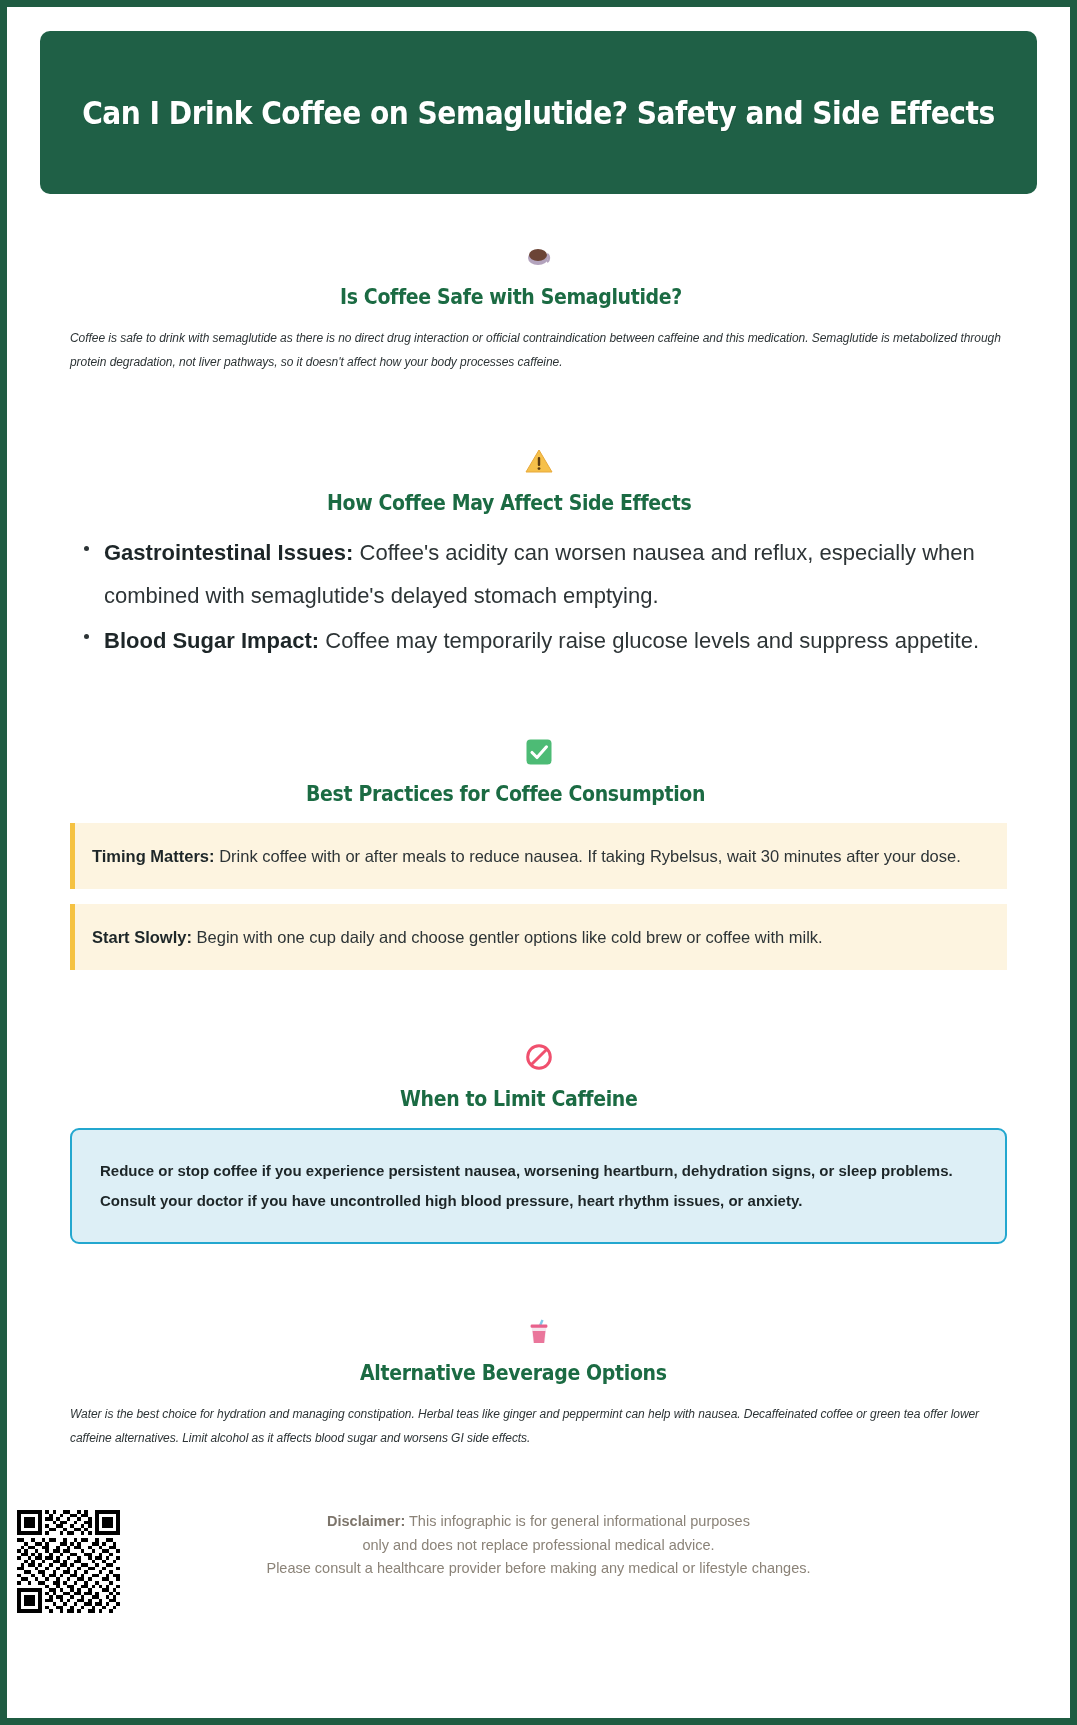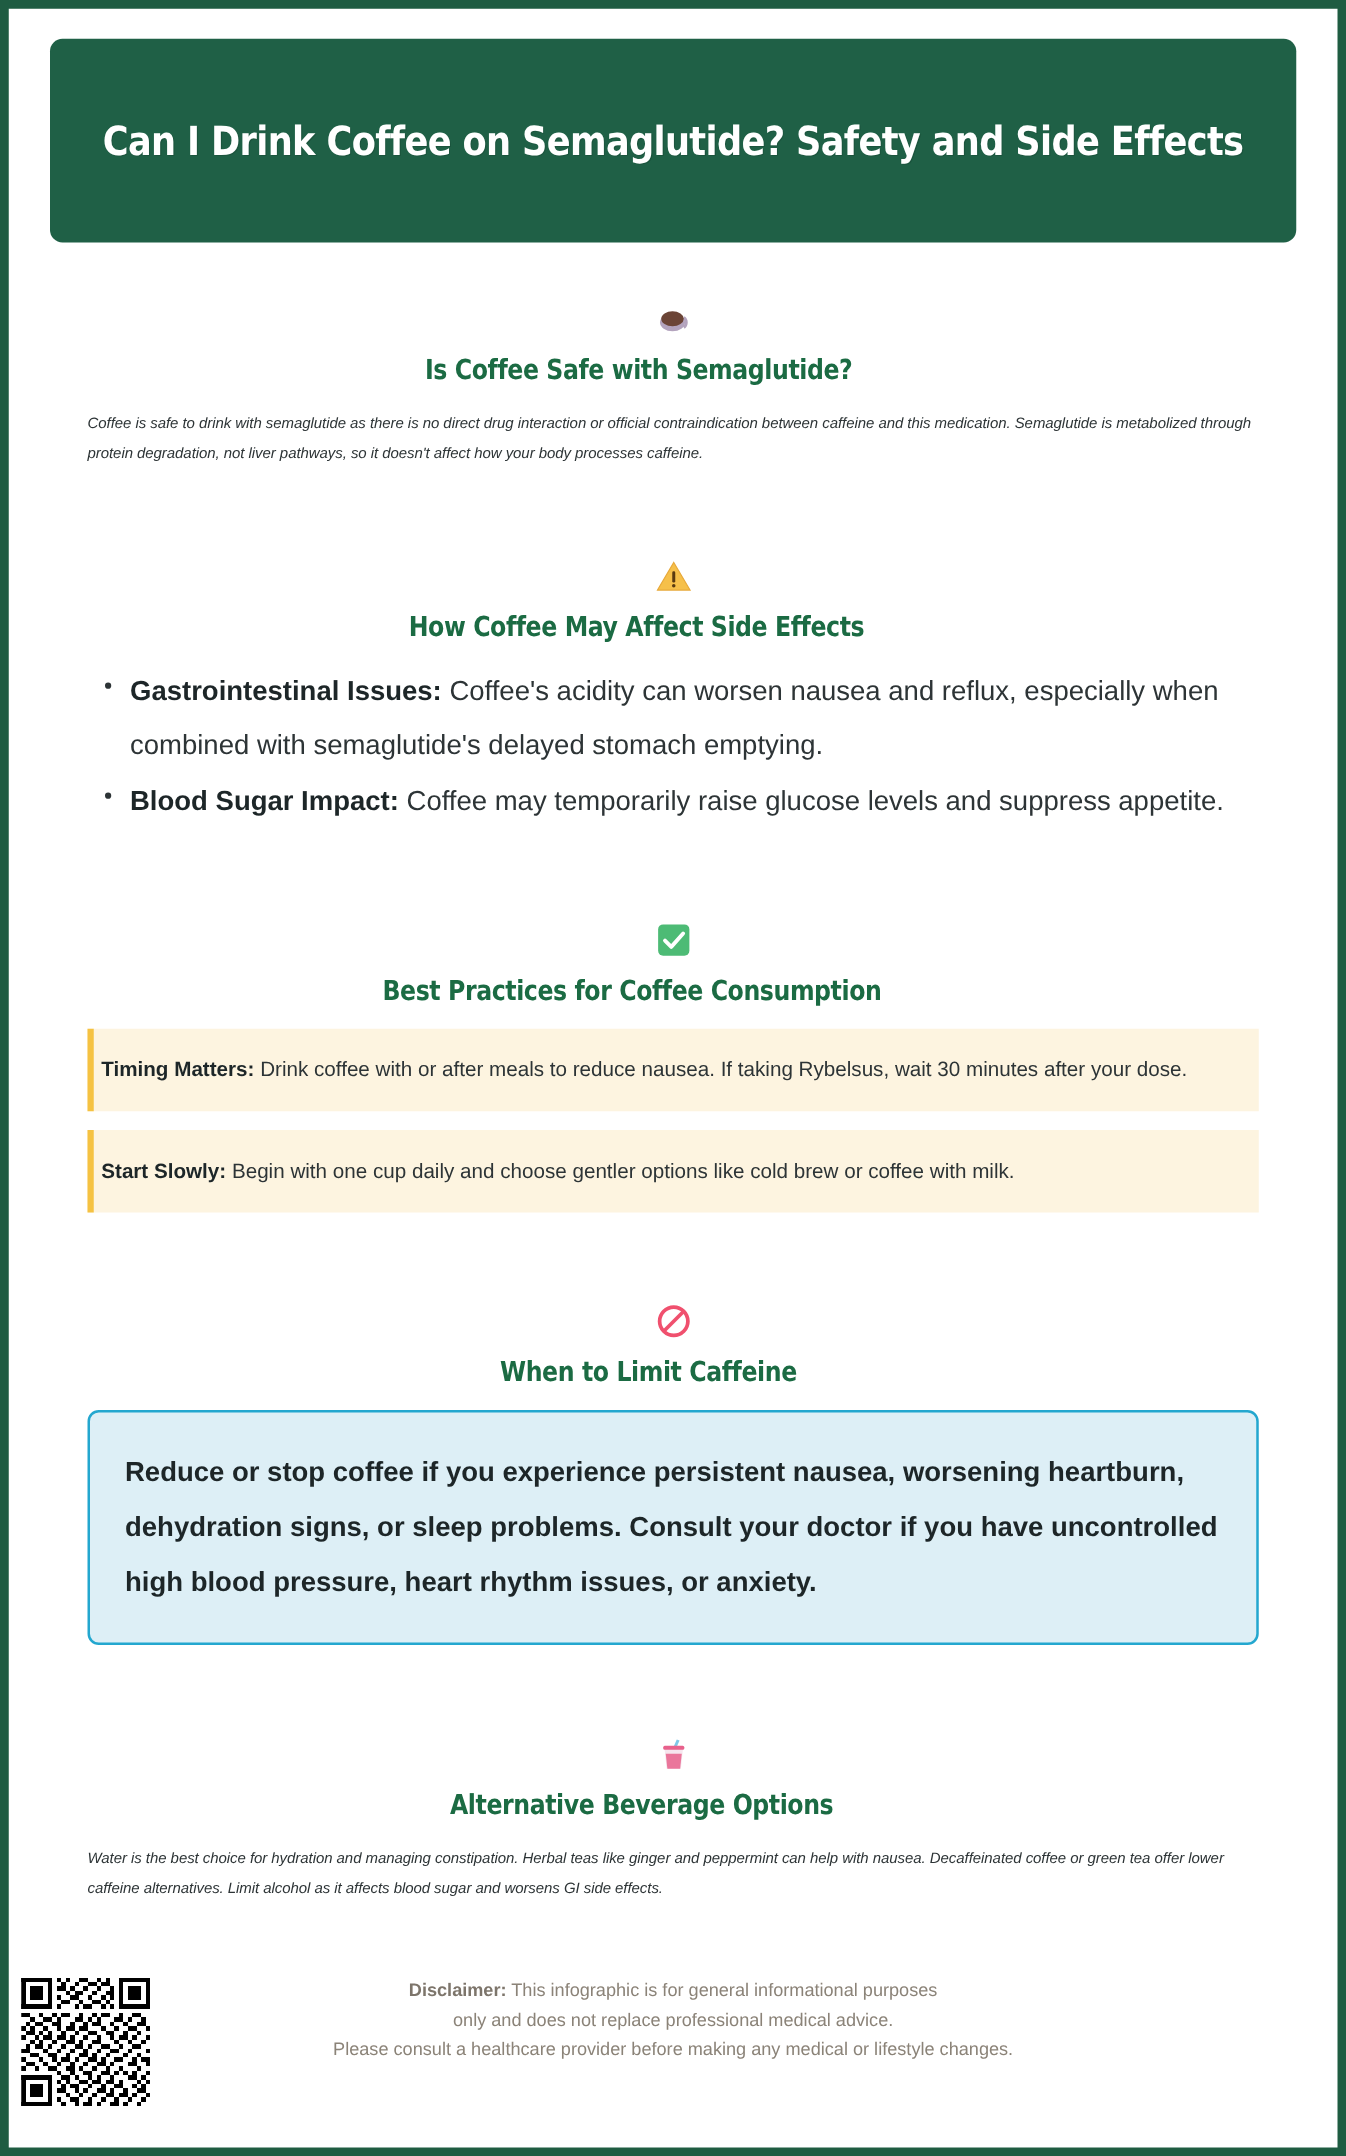--- a/index.html
+++ b/index.html
@@ -113,37 +113,37 @@
     height: 5px;
     border-radius: 50%;
     background: #2d3436;
   }
   .b { font-weight: 700; color: #1d2628; }
 
   
   .practice {
     background: #fdf4e0;
     border-left: 5px solid #f5c242;
-    padding: 17px 20px 17px 6px;
+    padding: 17px 20px 17px 17px;
     margin-bottom: 15px;
     color: #2d3436;
     font-size: 16.5px;
     line-height: 1.95;
   }
   .practice:last-child { margin-bottom: 0; }
 
   
   .callout {
     background: #ddeff6;
     border: 2px solid #23a7cf;
     border-radius: 9px;
     padding: 26px 28px;
     color: #1d2628;
     font-weight: 700;
-    font-size: 22px;
+    font-size: 15px;
     line-height: 2.0;
   }
 
   
   .footer {
     position: relative;
     margin-top: 20px;
     height: 135px;
   }
   .qr {

